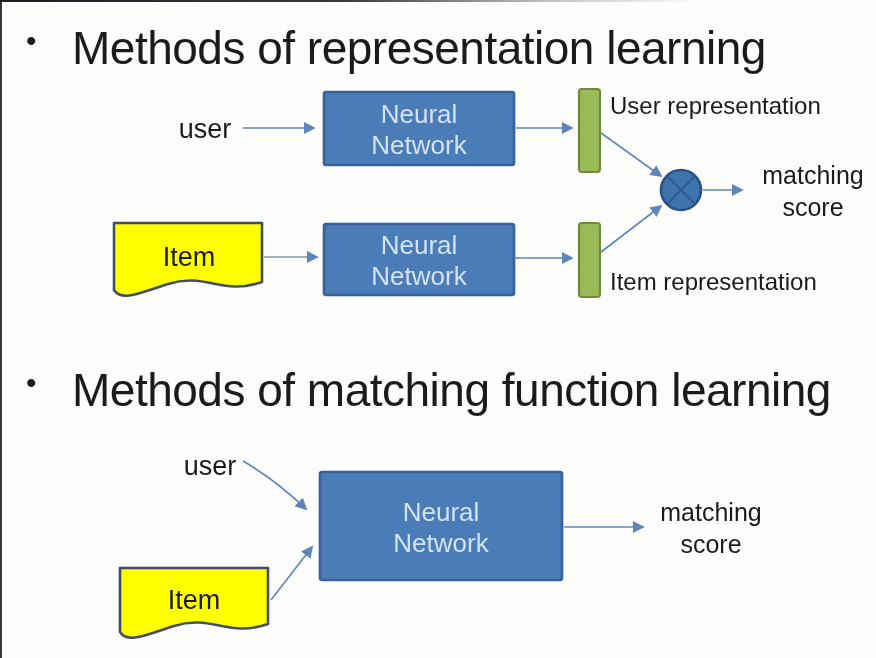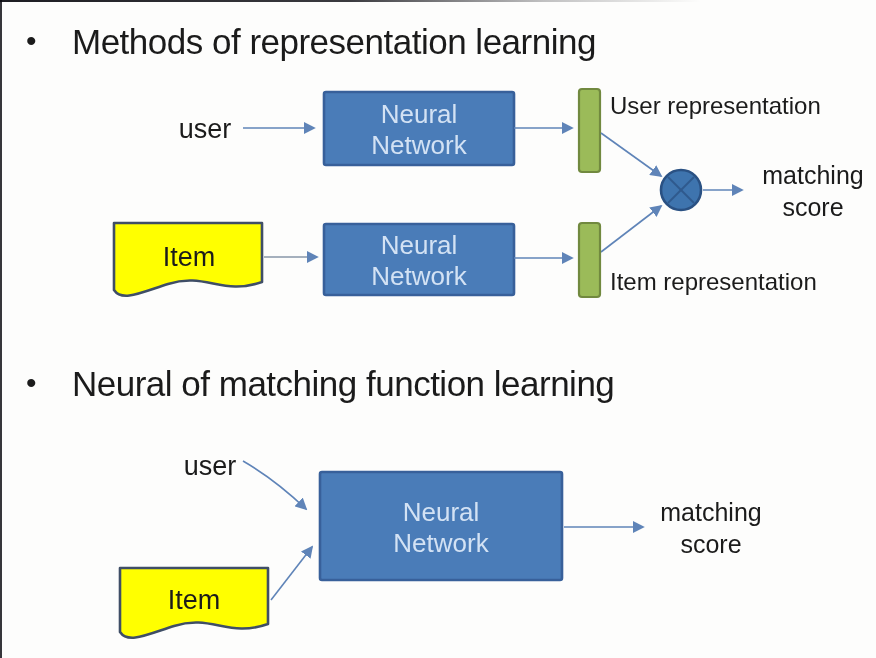--- a/index.html
+++ b/index.html
@@ -9,38 +9,38 @@
     background:#fdfdfc;
     overflow:hidden;
     font-family:"Liberation Sans",sans-serif;
   }
   
   .edge-top{position:absolute;top:0;left:0;width:100%;height:2px;
     background:linear-gradient(90deg,rgba(10,10,16,.92),rgba(10,10,16,.8) 40%,rgba(10,10,16,.25) 62%,rgba(10,10,16,0) 80%);}
   .edge-left{position:absolute;top:0;left:0;width:2px;height:100%;background:rgba(10,10,16,.82);}
   .title-row{position:absolute;display:flex;align-items:flex-start;color:#1b1b1b;}
   .title-row .bullet{font-size:30px;line-height:1.15;width:46px;text-align:left;padding-left:2px;}
-  .title-row .title-text{font-size:35px;line-height:1.05;letter-spacing:-0.5px;}
+  .title-row .title-text{font-size:46px;line-height:1.05;letter-spacing:-0.5px;}
   #t1{top:24px;left:24px;}
   #t2{top:366px;left:24px;}
   svg{position:absolute;top:0;left:0;}
   .svgtext{font-family:"Liberation Sans",sans-serif;}
 </style>
 </head>
 <body>
 
 <div id="slide">
 
   <div class="title-row" id="t1">
     <span class="bullet">•</span>
     <span class="title-text">Methods of representation learning</span>
   </div>
   <div class="title-row" id="t2">
     <span class="bullet">•</span>
-    <span class="title-text">Neural of matching function learning</span>
+    <span class="title-text">Methods of matching function learning</span>
   </div>
 
   <svg width="876" height="658" viewBox="0 0 876 658">
     <defs>
       <marker id="ah" viewBox="0 0 10 10" refX="8.5" refY="5" markerWidth="7.5" markerHeight="7.5" orient="auto-start-reverse">
         <path d="M0,0 L10,5 L0,10 z" fill="#5f84b8"></path>
       </marker>
       <marker id="ahg" viewBox="0 0 10 10" refX="8.5" refY="5" markerWidth="7.5" markerHeight="7.5" orient="auto-start-reverse">
         <path d="M0,0 L10,5 L0,10 z" fill="#5f84b8"></path>
       </marker>

